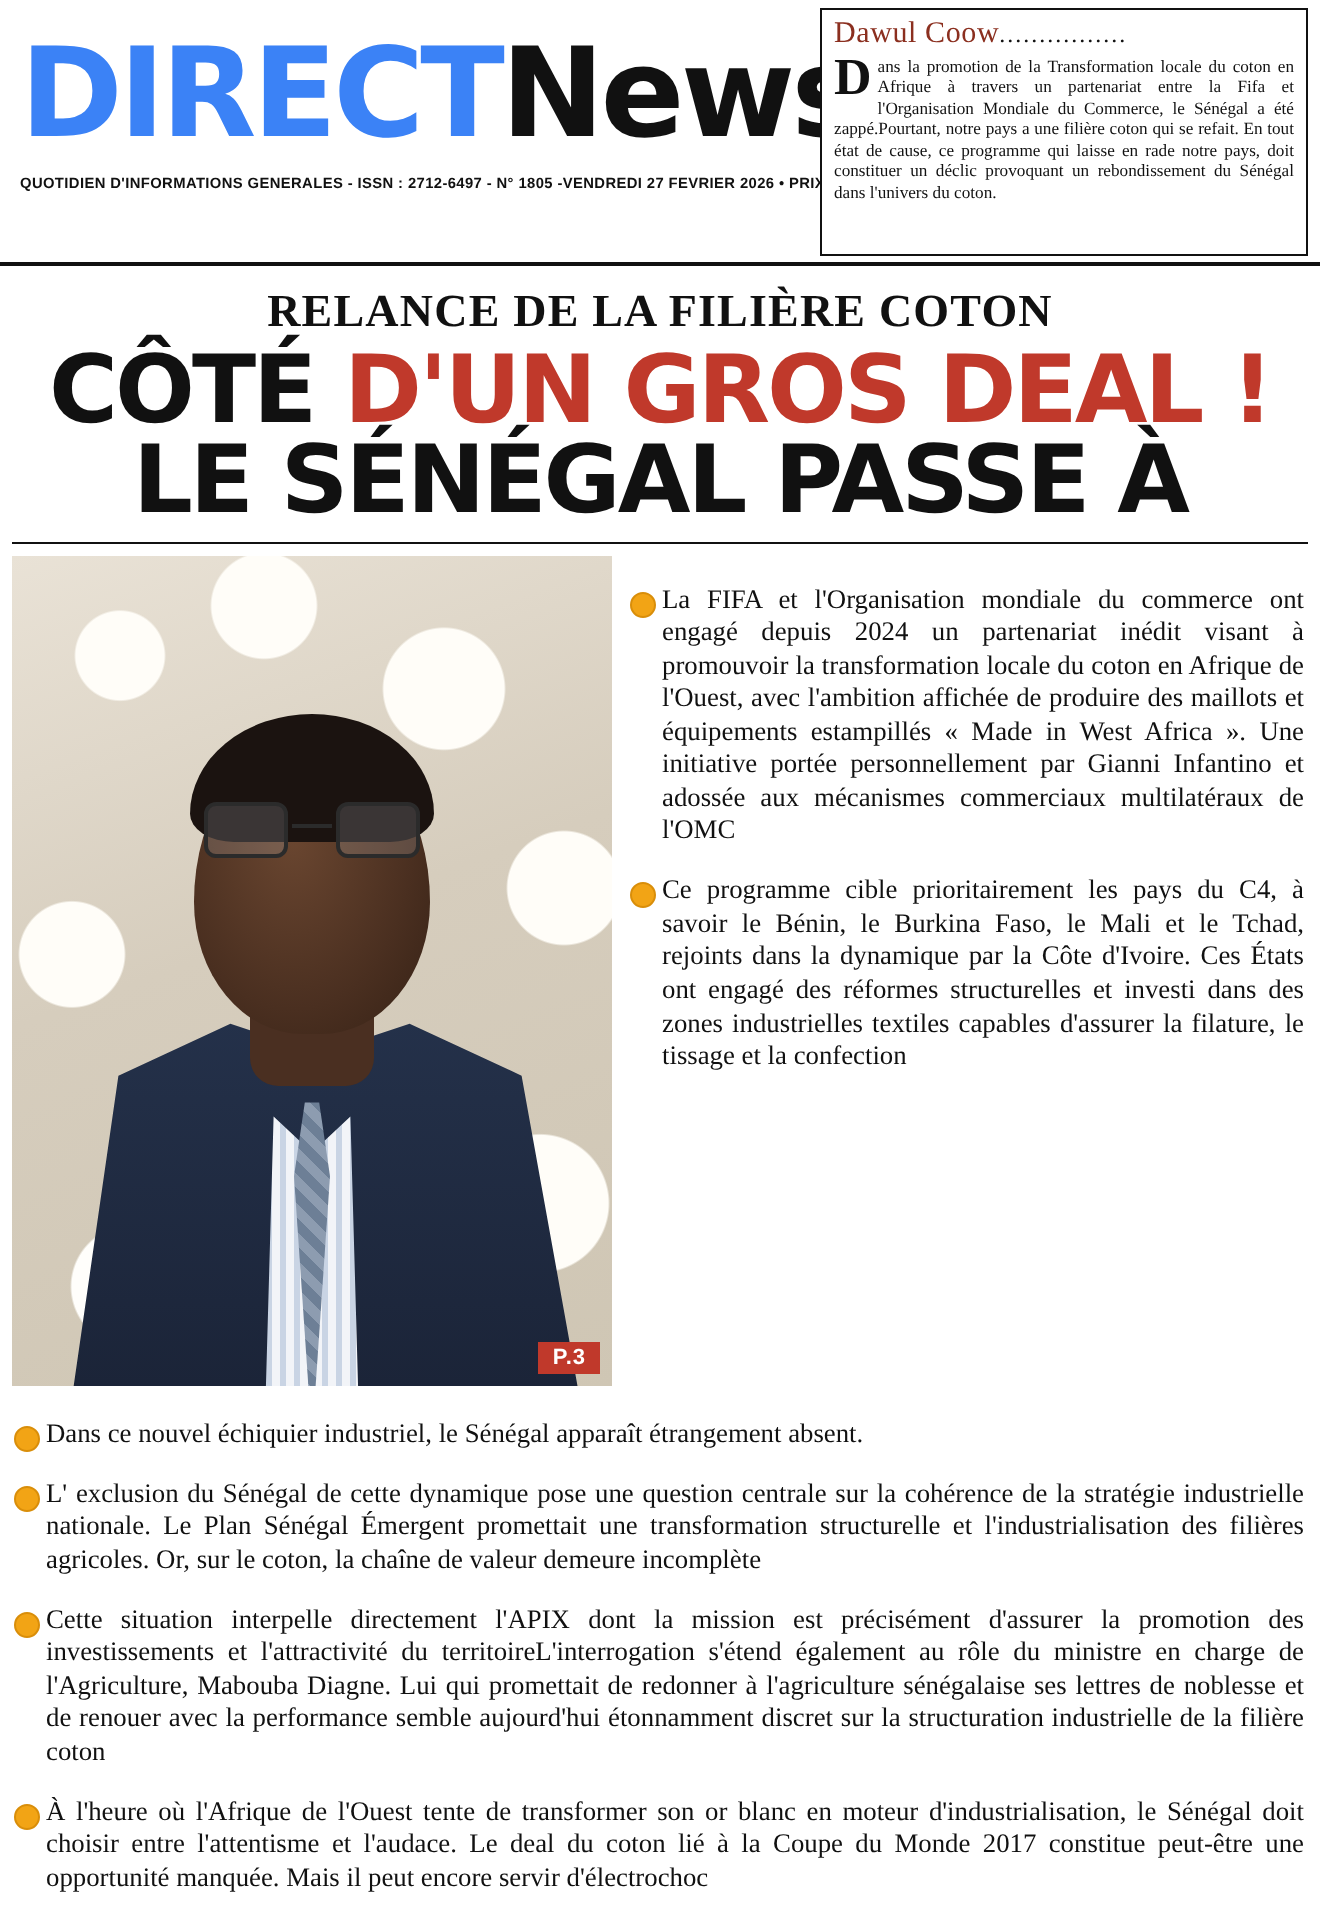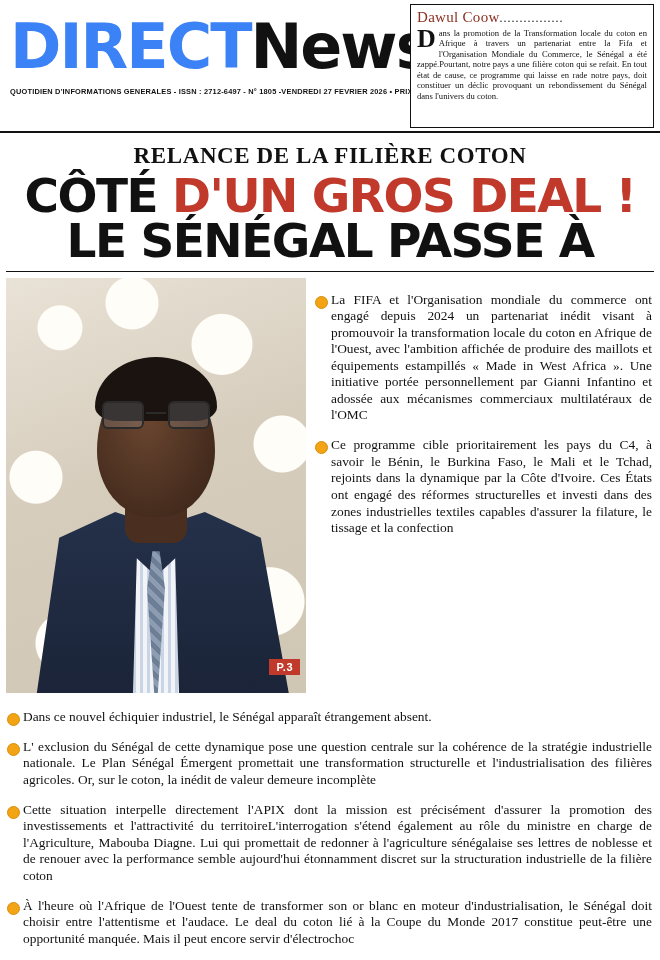--- a/index.html
+++ b/index.html
@@ -125,21 +125,21 @@
     position: relative;
     width: 300px;
     height: 415px;
     overflow: hidden;
     background: #d9d2c6;
     flex: none;
   }
   .photo .p3 {
     position: absolute;
     right: 6px;
-    bottom: 18px;
+    bottom: 6px;
     background: #c0392b;
     color: #fff;
     font-family: "Liberation Sans", sans-serif;
     font-weight: bold;
     font-size: 11px;
     padding: 2px 7px;
     letter-spacing: 0.5px;
   }
   .col-right {
     flex: 1;
@@ -296,16 +296,16 @@
   </div>
 
   <div class="col-right">
     <p class="para">La FIFA et l'Organisation mondiale du commerce ont engagé depuis 2024 un partenariat inédit visant à promouvoir la transformation locale du coton en Afrique de l'Ouest, avec l'ambition affichée de produire des maillots et équipements estampillés « Made in West Africa ». Une initiative portée personnellement par Gianni Infantino et adossée aux mécanismes commerciaux multilatéraux de l'OMC</p>
     <p class="para">Ce programme cible prioritairement les pays du C4, à savoir le Bénin, le Burkina Faso, le Mali et le Tchad, rejoints dans la dynamique par la Côte d'Ivoire. Ces États ont engagé des réformes structurelles et investi dans des zones industrielles textiles capables d'assurer la filature, le tissage et la confection</p>
   </div>
 </div>
 
 <div class="body-bottom">
   <p class="para">Dans ce nouvel échiquier industriel, le Sénégal apparaît étrangement absent.</p>
-  <p class="para">L' exclusion du Sénégal de cette dynamique pose une question centrale sur la cohérence de la stratégie industrielle nationale. Le Plan Sénégal Émergent promettait une transformation structurelle et l'industrialisation des filières agricoles. Or, sur le coton, la inédit de valeur demeure incomplète</p>
+  <p class="para">L' exclusion du Sénégal de cette dynamique pose une question centrale sur la cohérence de la stratégie industrielle nationale. Le Plan Sénégal Émergent promettait une transformation structurelle et l'industrialisation des filières agricoles. Or, sur le coton, la chaîne de valeur demeure incomplète</p>
   <p class="para">Cette situation interpelle directement l'APIX dont la mission est précisément d'assurer la promotion des investissements et l'attractivité du territoireL'interrogation s'étend également au rôle du ministre en charge de l'Agriculture, Mabouba Diagne. Lui qui promettait de redonner à l'agriculture sénégalaise ses lettres de noblesse et de renouer avec la performance semble aujourd'hui étonnamment discret sur la structuration industrielle de la filière coton</p>
   <p class="para">À l'heure où l'Afrique de l'Ouest tente de transformer son or blanc en moteur d'industrialisation, le Sénégal doit choisir entre l'attentisme et l'audace. Le deal du coton lié à la Coupe du Monde 2017 constitue peut-être une opportunité manquée. Mais il peut encore servir d'électrochoc</p>
 </div>
 
 </body></html>

